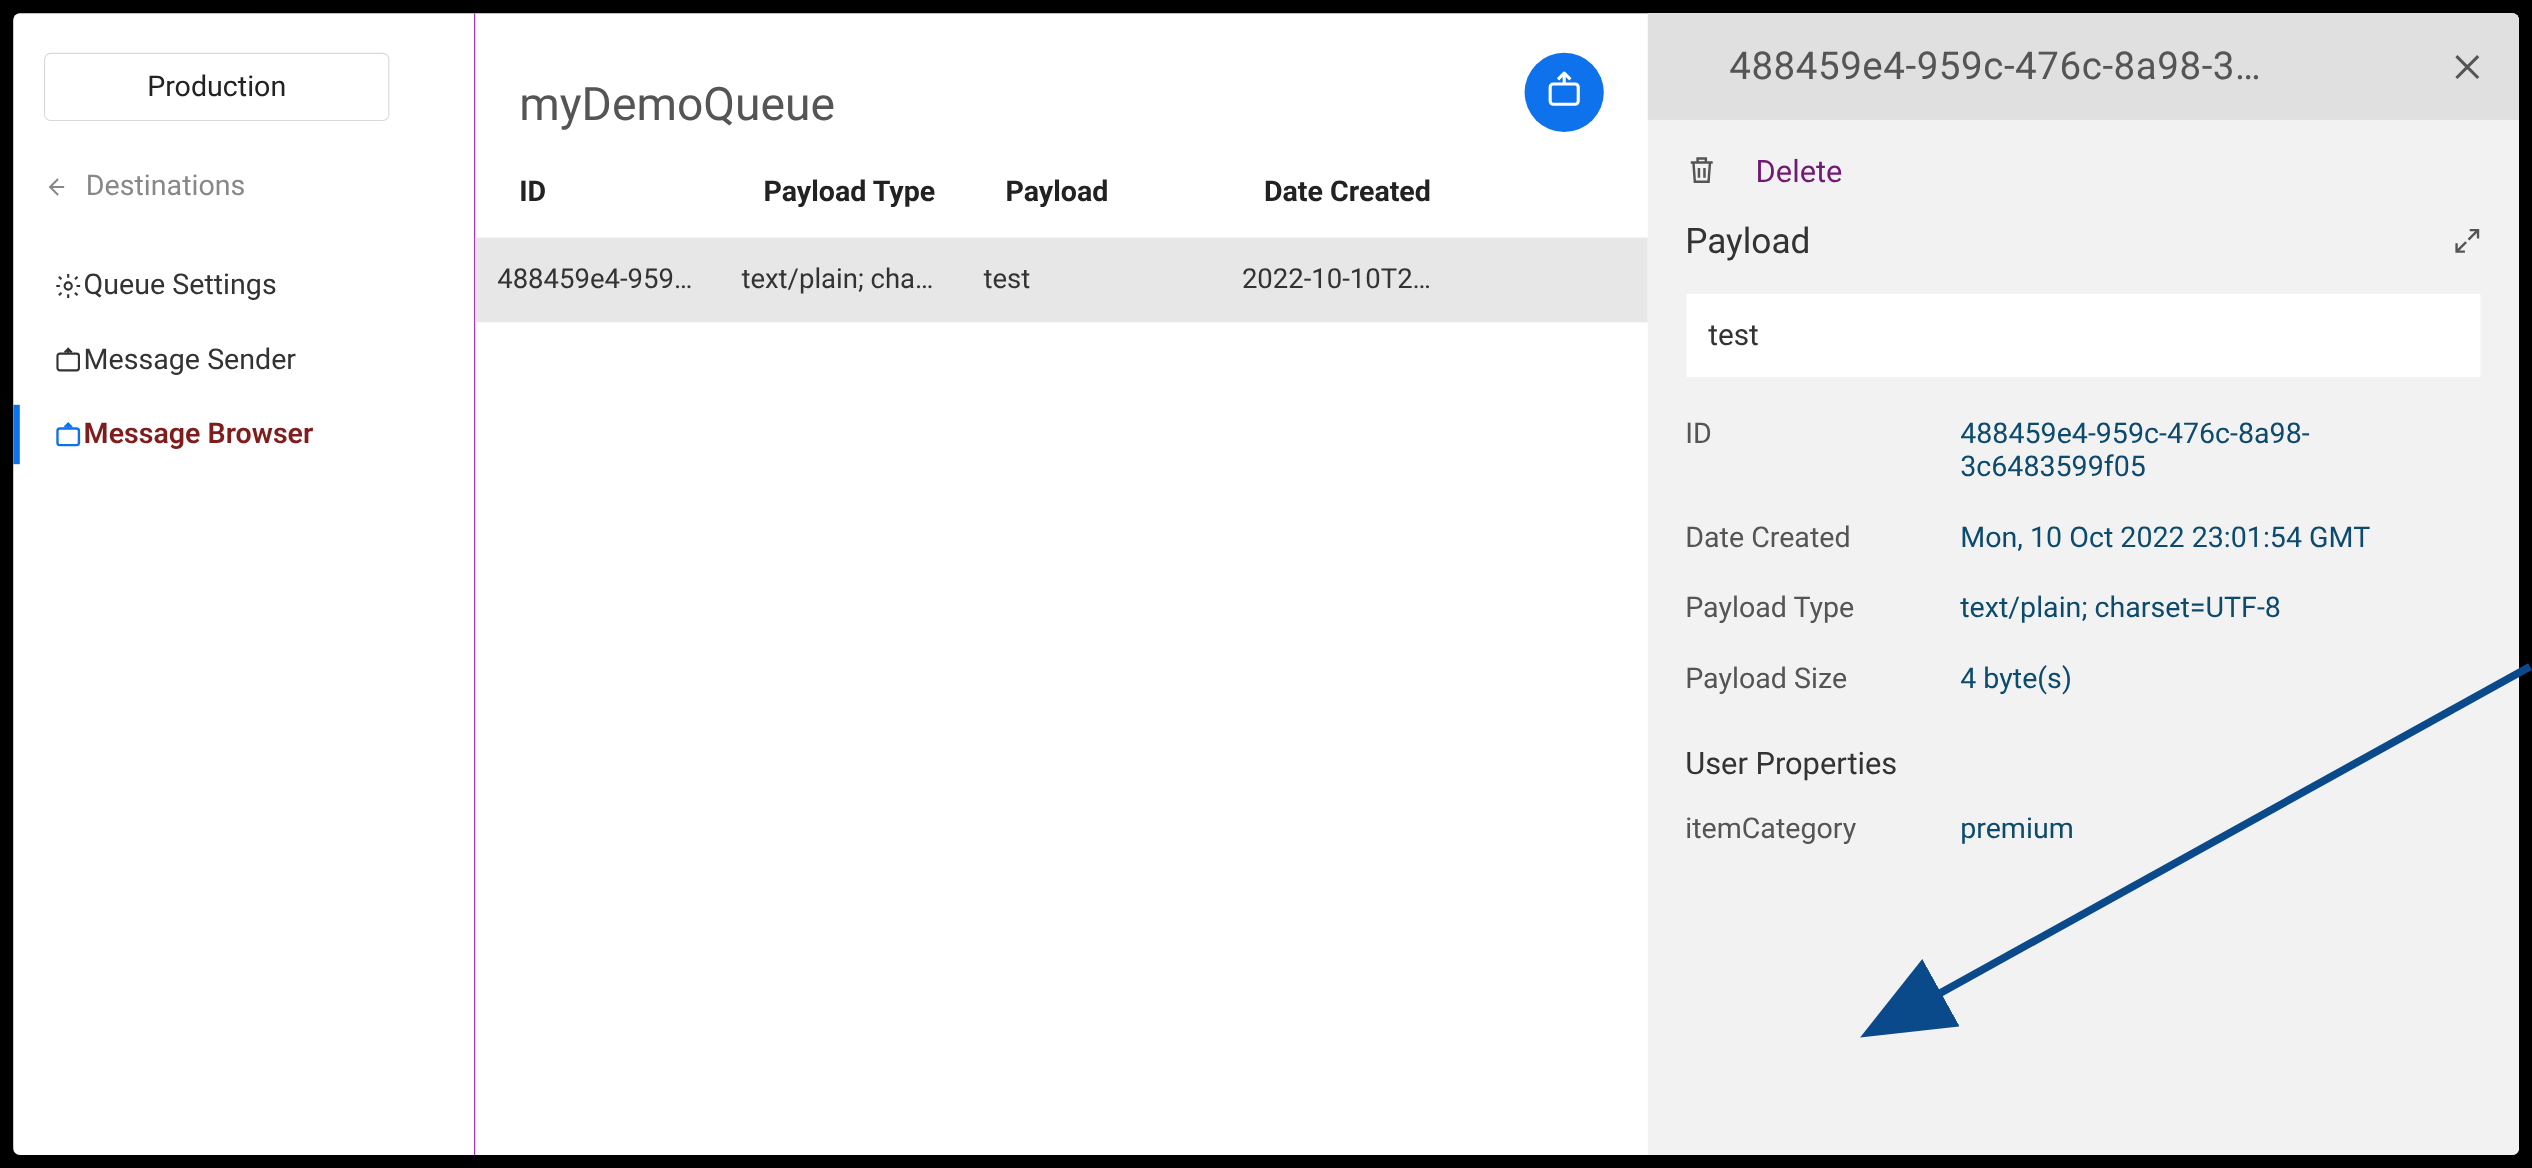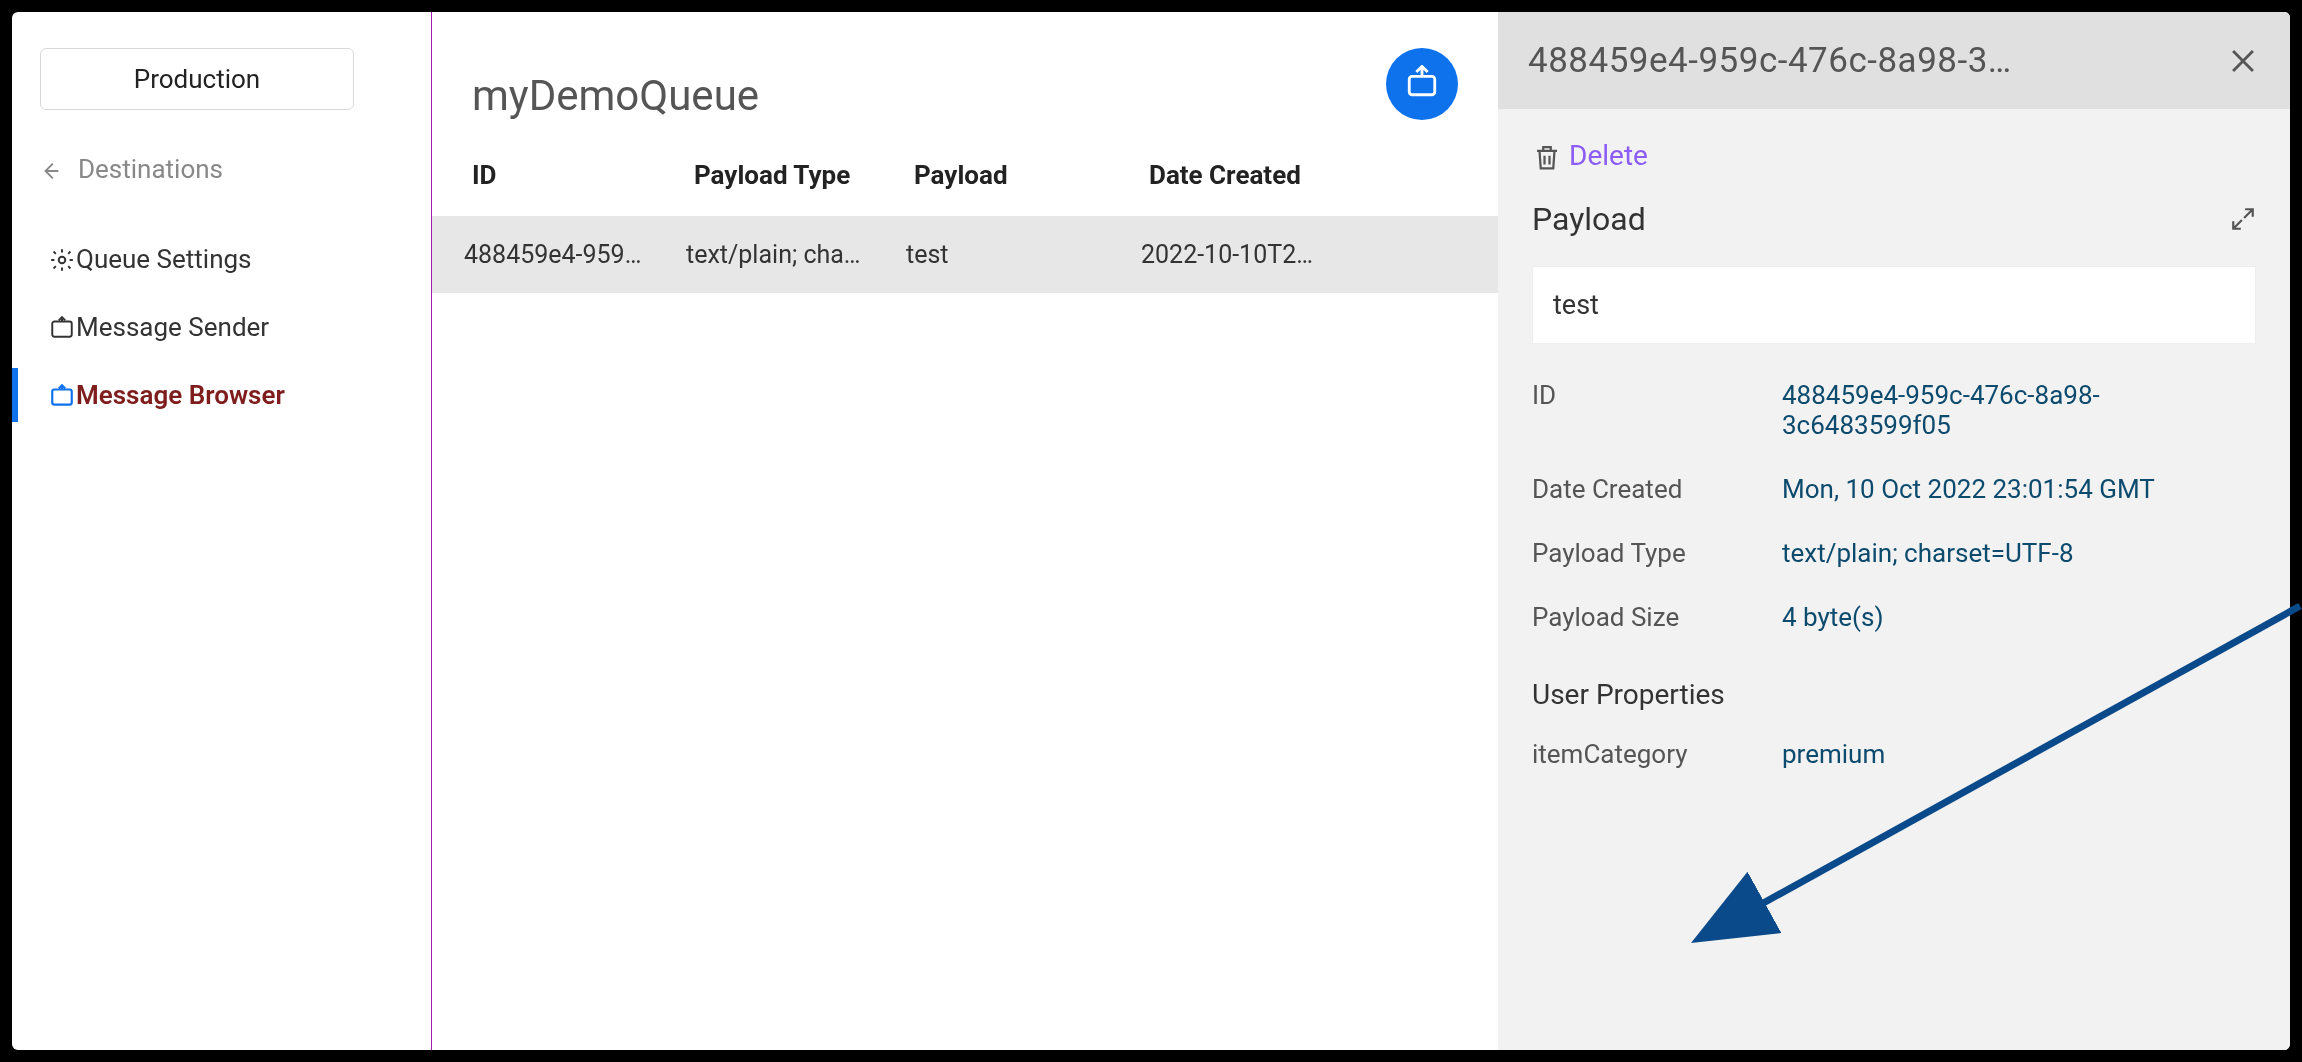--- a/index.html
+++ b/index.html
@@ -21,29 +21,29 @@
   .queue-title { font-size: 42px; font-weight: 400; color: #555; }
   .circle-btn { width: 72px; height: 72px; border-radius: 50%; background: #0e72ed; display: flex; align-items: center; justify-content: center; }
   .circle-btn svg { width: 34px; height: 34px; }
   .table { width: 100%; }
   .table-header { display: flex; padding: 0 40px 26px 40px; }
   .th { font-size: 26px; font-weight: 700; color: #222; }
   .c-id { width: 222px; }
   .c-type { width: 220px; }
   .c-payload { width: 235px; }
   .c-date { width: 210px; }
-  .table-row { display: flex; padding: 24px 32px; background: #e7e7e7; }
+  .table-row { display: flex; padding: 24px 20px; background: #e7e7e7; }
   .td { font-size: 25px; color: #333; white-space: nowrap; overflow: hidden; text-overflow: ellipsis; }
   
   .panel { width: 792px; background: #f2f2f2; display: flex; flex-direction: column; }
   .panel-header { background: #e0e0e0; display: flex; align-items: center; justify-content: space-between; padding: 28px 30px 28px 30px; }
-  .panel-title { font-size: 35px; color: #555; font-weight: 400; letter-spacing: 0.5px; flex:1; white-space: nowrap; overflow: hidden; text-overflow: ellipsis; }
+  .panel-title { font-size: 35px; color: #555; font-weight: 400; letter-spacing: 0.5px; flex:1; white-space: nowrap; overflow: hidden; text-overflow: ellipsis; margin-left: 44px; }
   .close-btn { width: 34px; height: 34px; }
   .panel-body { padding: 30px 34px; display: flex; flex-direction: column; gap: 28px; }
-  .delete-row { display: flex; align-items: flex-end; gap: 7px; font-size: 28px; color: #8b5cf6; }
+  .delete-row { display: flex; align-items: flex-start; gap: 34px; font-size: 28px; color: #701a75; }
   .trash-icon { width: 30px; height: 30px; }
   .section-head { display: flex; align-items: center; justify-content: space-between; }
   .section-title { font-size: 32px; color: #333; font-weight: 400; }
   .expand-icon { width: 26px; height: 26px; }
   .payload-box { background: #fff; border: 1px solid #eee; padding: 22px 20px; font-size: 27px; color: #333; }
   .meta { display: flex; flex-direction: column; gap: 34px; margin-top: 8px; }
   .meta-row { display: flex; font-size: 26px; }
   .meta-key { width: 250px; color: #555; }
   .meta-val { flex: 1; color: #0c4a6e; }
   .subsection-title { font-size: 28px; color: #333; font-weight: 400; margin-top: 18px; }

